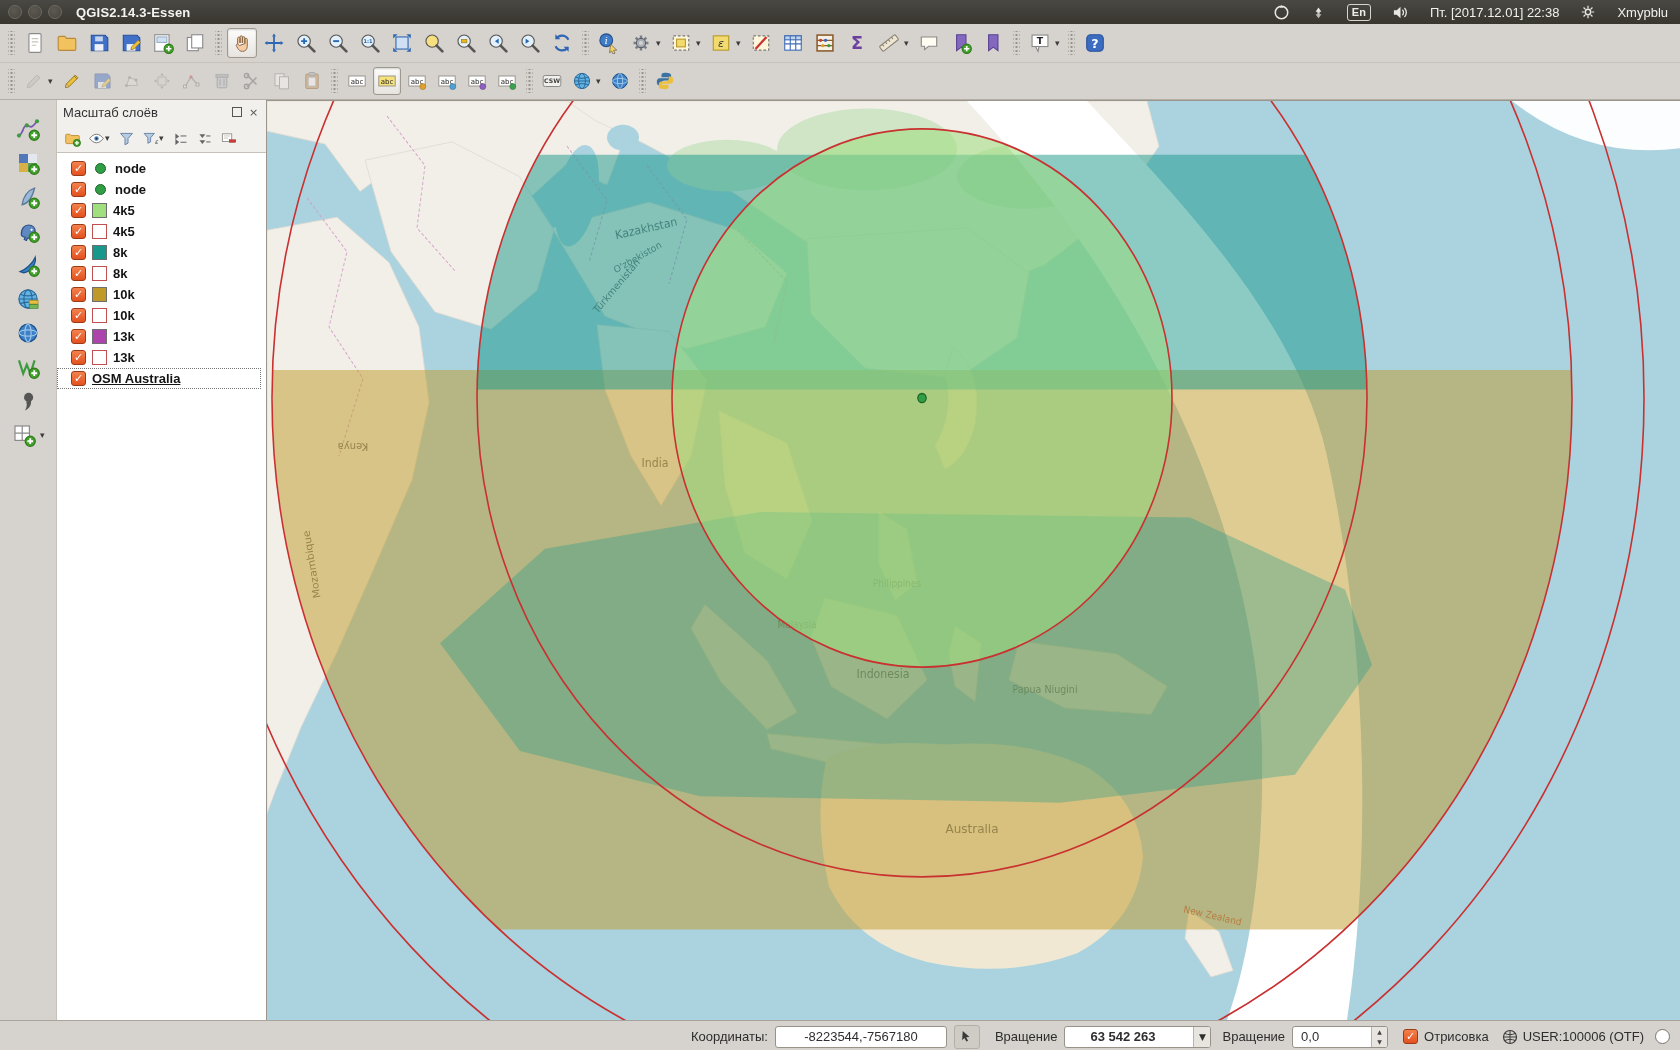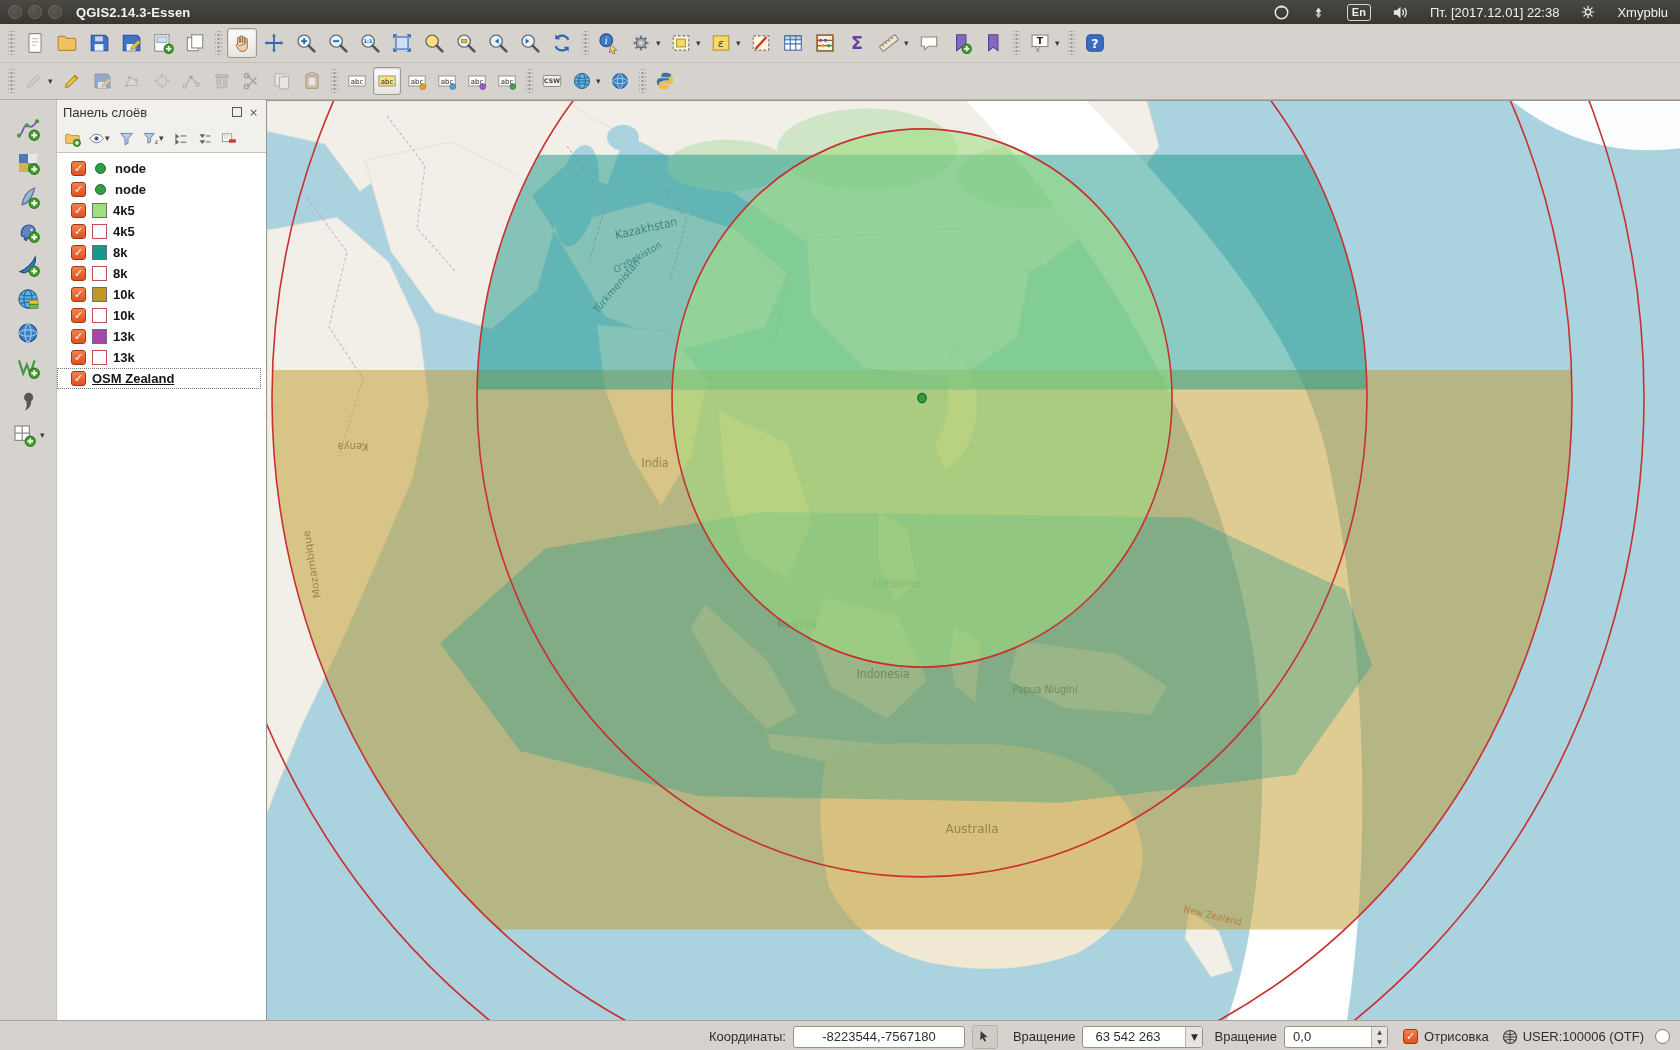--- a/index.html
+++ b/index.html
@@ -52,23 +52,23 @@
   .map{flex:1;position:relative;background:#aad3df;border-top:1px solid #9a968e;}
   .map svg.canvas{position:absolute;inset:0;width:100%;height:100%;}
   
   .statusbar{height:32px;display:flex;align-items:center;gap:7px;padding:0 10px;background:#d6d2cd;border-top:1px solid #a8a49c;box-sizing:border-box;}
   .sb-spacer{flex:1;}
   .sb-label{color:#2d2d2d;white-space:nowrap;text-align:right;}
   .sb-box{background:#fff;border:1px solid #979389;border-radius:3px;height:22px;display:flex;align-items:center;justify-content:center;box-sizing:border-box;padding:0 6px;}
   .coordbox{width:172px;}
   .sb-iconbtn{width:24px;height:22px;display:flex;align-items:center;justify-content:center;border:1px solid #b4b0a8;border-radius:3px;background:#cfccc6;}
   .sb-combo{display:flex;align-items:stretch;background:#fff;border:1px solid #979389;border-radius:3px;height:22px;box-sizing:border-box;overflow:hidden;}
-  .sb-combo .val{display:flex;align-items:center;padding:0 12px;min-width:78px;}
+  .sb-combo .val{display:flex;align-items:center;padding:0 25px;min-width:78px;font-weight:bold;}
   .sb-combo .arrow{width:16px;display:flex;align-items:center;justify-content:center;border-left:1px solid #b8b4ac;background:#e8e5e0;font-size:9px;font-family:"DejaVu Sans",sans-serif;}
-  .sb-spin{display:flex;align-items:stretch;background:#fff;border:1px solid #979389;border-radius:3px;height:22px;width:104px;box-sizing:border-box;overflow:hidden;}
+  .sb-spin{display:flex;align-items:stretch;background:#fff;border:1px solid #979389;border-radius:3px;height:22px;width:96px;box-sizing:border-box;overflow:hidden;}
   .sb-spin .val{flex:1;display:flex;align-items:center;padding:0 8px;}
   .spin-arrows{width:15px;display:flex;flex-direction:column;border-left:1px solid #b8b4ac;background:#e8e5e0;}
   .spin-arrows span{flex:1;display:flex;align-items:center;justify-content:center;font-size:6px;color:#444;font-family:"DejaVu Sans",sans-serif;}
   .sb-render{display:flex;align-items:center;gap:6px;margin-left:8px;}
   .sb-crs{display:flex;align-items:center;gap:5px;margin-left:6px;white-space:nowrap;}
   .sb-msg{width:15px;height:15px;border-radius:50%;background:#fff;border:1px solid #7a766e;box-sizing:border-box;margin-left:4px;}
 </style>
 </head>
 <body>
 
@@ -793,21 +793,21 @@
               <path d="M15.2 12.8v4.8M12.8 15.2h4.8" stroke="#fff" stroke-width="1.5" fill="none"></path>
             </svg>
           </span>
         </button>
         <span class="ddarrow">▾</span>
       </span>
     </div>
 
   <div class="panel">
     <div class="panel-header">
-      <span class="panel-title">Панель слоёв</span>
+      <span class="panel-title">Масштаб слоёв</span>
       <span class="ph-btn">
           <span class="ph-square"></span>
         </span>
       <span class="ph-btn">×</span>
     </div>
     <div class="panel-toolbar" id="ptb">
         <span class="tgroup">
           <button class="pbtn">
             <span style="display: flex;">
               <svg viewBox="0 0 20 20" width="17" height="17" aria-hidden="true">
@@ -932,21 +932,21 @@
           <span class="swatch" style="background: rgb(173, 68, 173);"></span>
           <span class="layer-label">13k</span>
         </div>
         <div class="layer-row">
           <span class="cb">✓</span>
           <span class="swatch" style="background: rgb(255, 255, 255); border-color: rgb(192, 80, 80);"></span>
           <span class="layer-label">13k</span>
         </div>
         <div class="layer-row selected">
           <span class="cb">✓</span>
-          <span class="layer-label">OSM Zealand</span>
+          <span class="layer-label">OSM Australia</span>
         </div>
       </div>
   </div>
 
   <div class="map">
     <svg class="canvas" viewBox="0 0 1413 854" preserveAspectRatio="none">
       <rect width="1413" height="854" fill="#aad3df"></rect>
       <g fill="#f2efe9" stroke="#dfdbd1" stroke-width="0.8">
         <path d="M0 0 H330 L360 28 L340 78 L298 60 L258 94 L213 74 L168 95 L128 60 L93 84 L58 40 L0 28 Z"></path>
         <path d="M98 55 L185 38 L252 70 L287 120 L270 176 L224 212 L168 196 L124 140 Z"></path>

